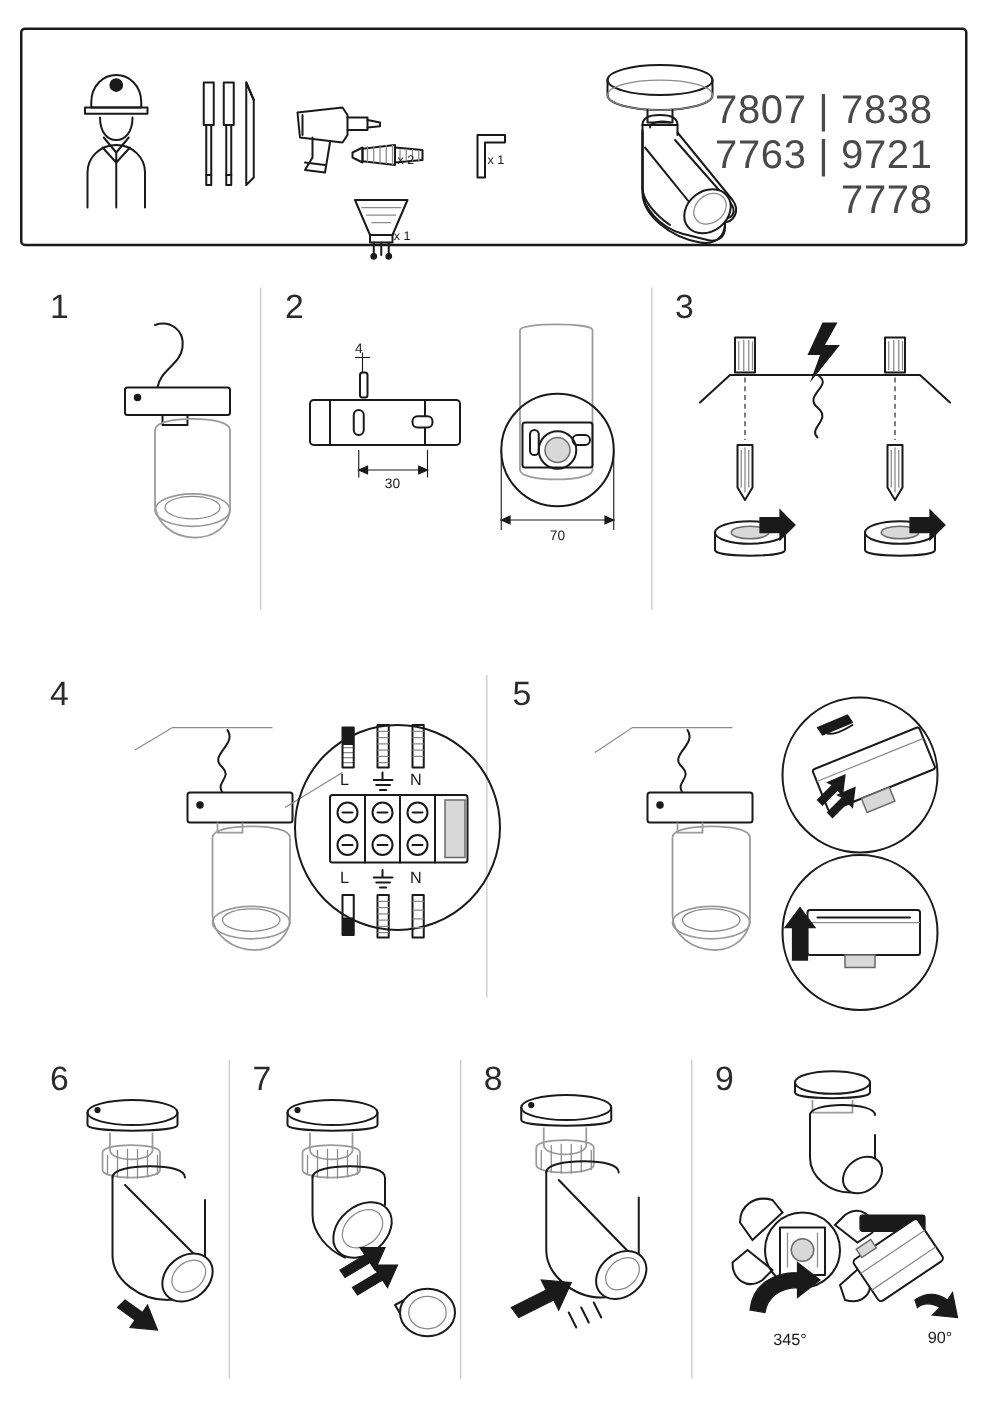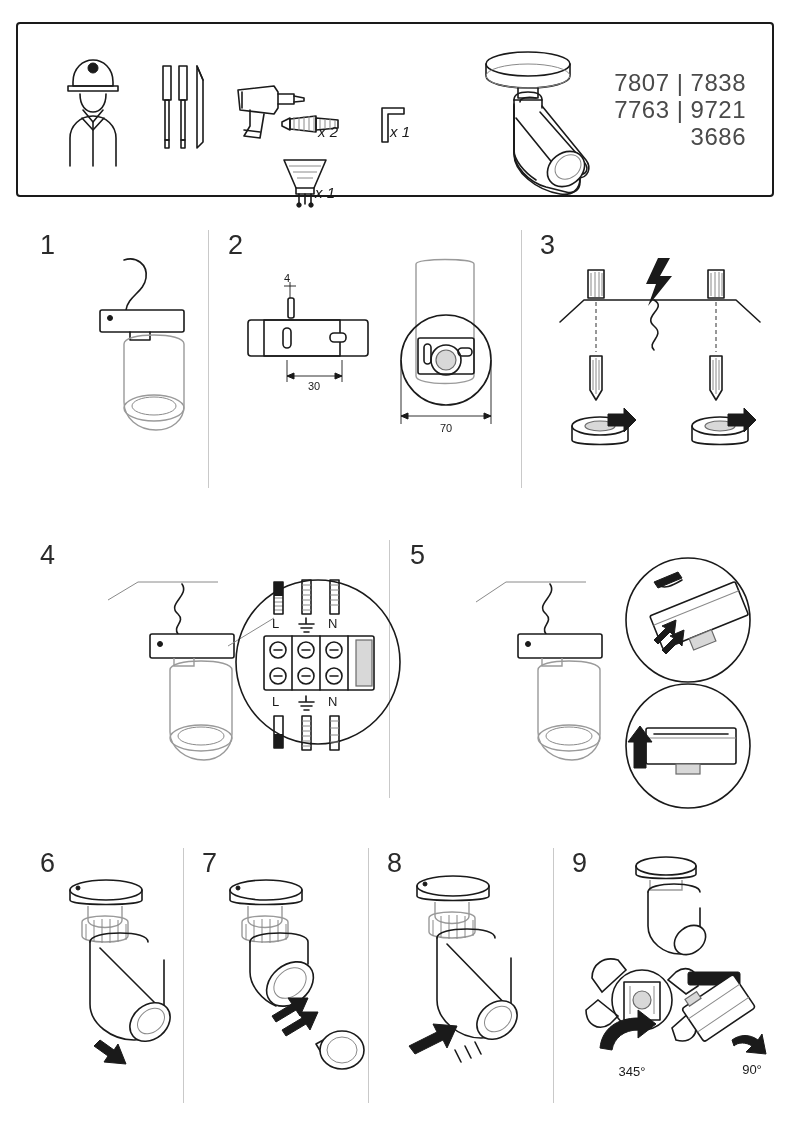--- a/index.html
+++ b/index.html
@@ -3,23 +3,23 @@
 <meta charset="utf-8">
 <style>
   html,body{margin:0;padding:0;background:#ffffff;}
   body{width:793px;height:1122px;font-family:"Liberation Sans",sans-serif;color:#1a1a1a;position:relative;overflow:hidden;}
   .page{position:relative;width:793px;height:1122px;}
 
   
   .header-box{position:absolute;left:16px;top:22px;width:758px;height:175px;border:2px solid #1a1a1a;border-radius:4px;box-sizing:border-box;}
   .model-title{position:absolute;right:26px;top:46px;text-align:right;line-height:1.12;}
   .model-title .mono{font-size:27px;letter-spacing:1px;color:#4a4a4a;}
-  .model-title .codes{font-size:24px;color:#4a4a4a;letter-spacing:0.5px;}
-
-  .qty{font-size:15px;color:#1a1a1a;font-style:italic;}
+  .model-title .codes{font-size:32px;color:#4a4a4a;letter-spacing:0.5px;}
+
+  .qty{font-size:10px;color:#1a1a1a;}
 
   
   .step{position:absolute;box-sizing:border-box;}
   .step .num{position:absolute;left:10px;top:2px;font-size:27px;color:#2b2b2b;}
   .vline{position:absolute;width:1px;background:#c9c9c9;}
 
   svg{display:block;overflow:visible;}
   .st{fill:none;stroke:#1a1a1a;stroke-width:1.6;stroke-linejoin:round;stroke-linecap:round;}
   .thin{fill:none;stroke:#8a8a8a;stroke-width:1;}
   .gray{fill:none;stroke:#9a9a9a;stroke-width:1.4;}
@@ -107,21 +107,21 @@
       <path class="st" d="M40 60 C40 56 48 54 56 56"></path>
       <path class="st" d="M62 64 L106 118 C112 126 108 136 98 136 C88 136 78 128 70 118 L36 76"></path>
       <ellipse class="fillwhite" cx="86" cy="127" rx="20" ry="16" transform="rotate(-38 86 127)"></ellipse>
       <ellipse class="thin" cx="88" cy="125" rx="14" ry="11" transform="rotate(-38 88 125)"></ellipse>
       <path class="st" d="M34 62 L34 108 C34 118 44 130 56 138"></path>
     </svg>
 
     <div class="model-title">
       <div class="codes">7807 | 7838</div>
       <div class="codes">7763 | 9721</div>
-      <div class="codes">3686</div>
+      <div class="codes">7778</div>
     </div>
   </div>
 
   <div class="vline" style="left:208px;top:230px;height:258px;"></div>
   <div class="vline" style="left:521px;top:230px;height:258px;"></div>
 
   <div class="step" style="left:30px;top:228px;width:175px;height:260px;">
     <div class="num">1</div>
     <svg style="position:absolute;left:42px;top:24px;" width="130" height="210" viewBox="0 0 130 210">
       <path class="st" d="M52 8 C64 4 76 12 74 26 C72 40 56 44 54 58"></path>

